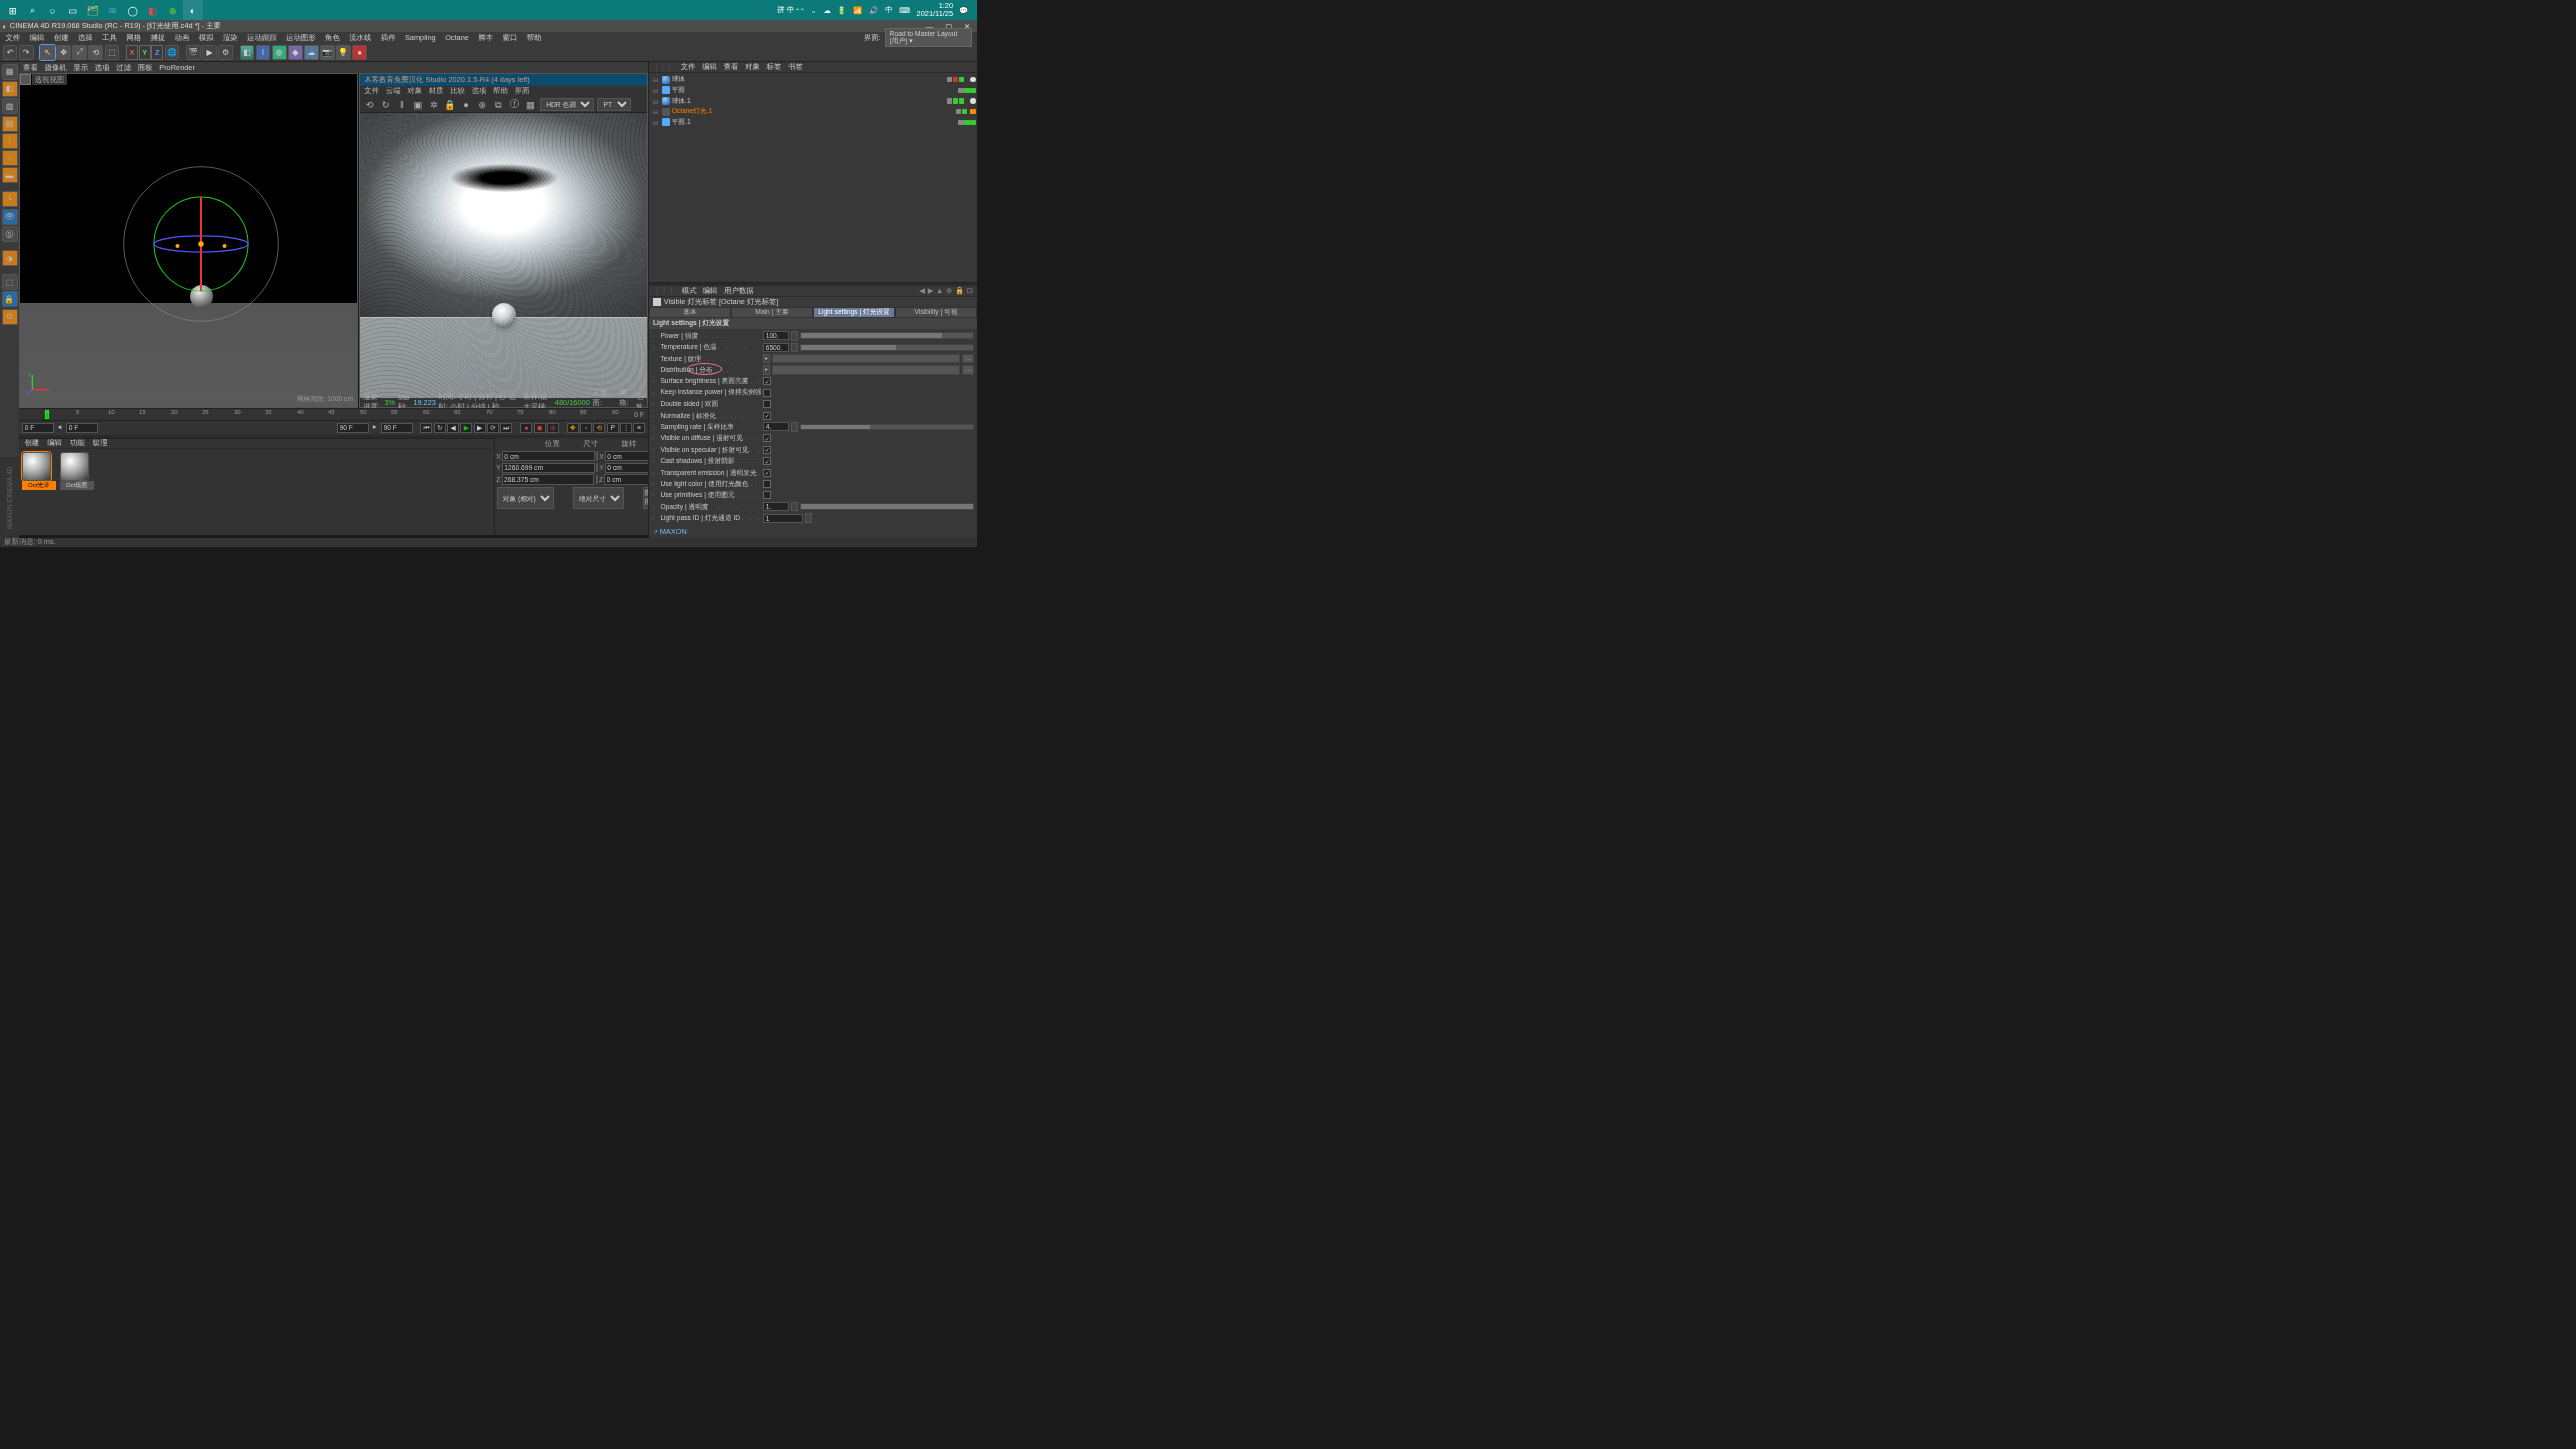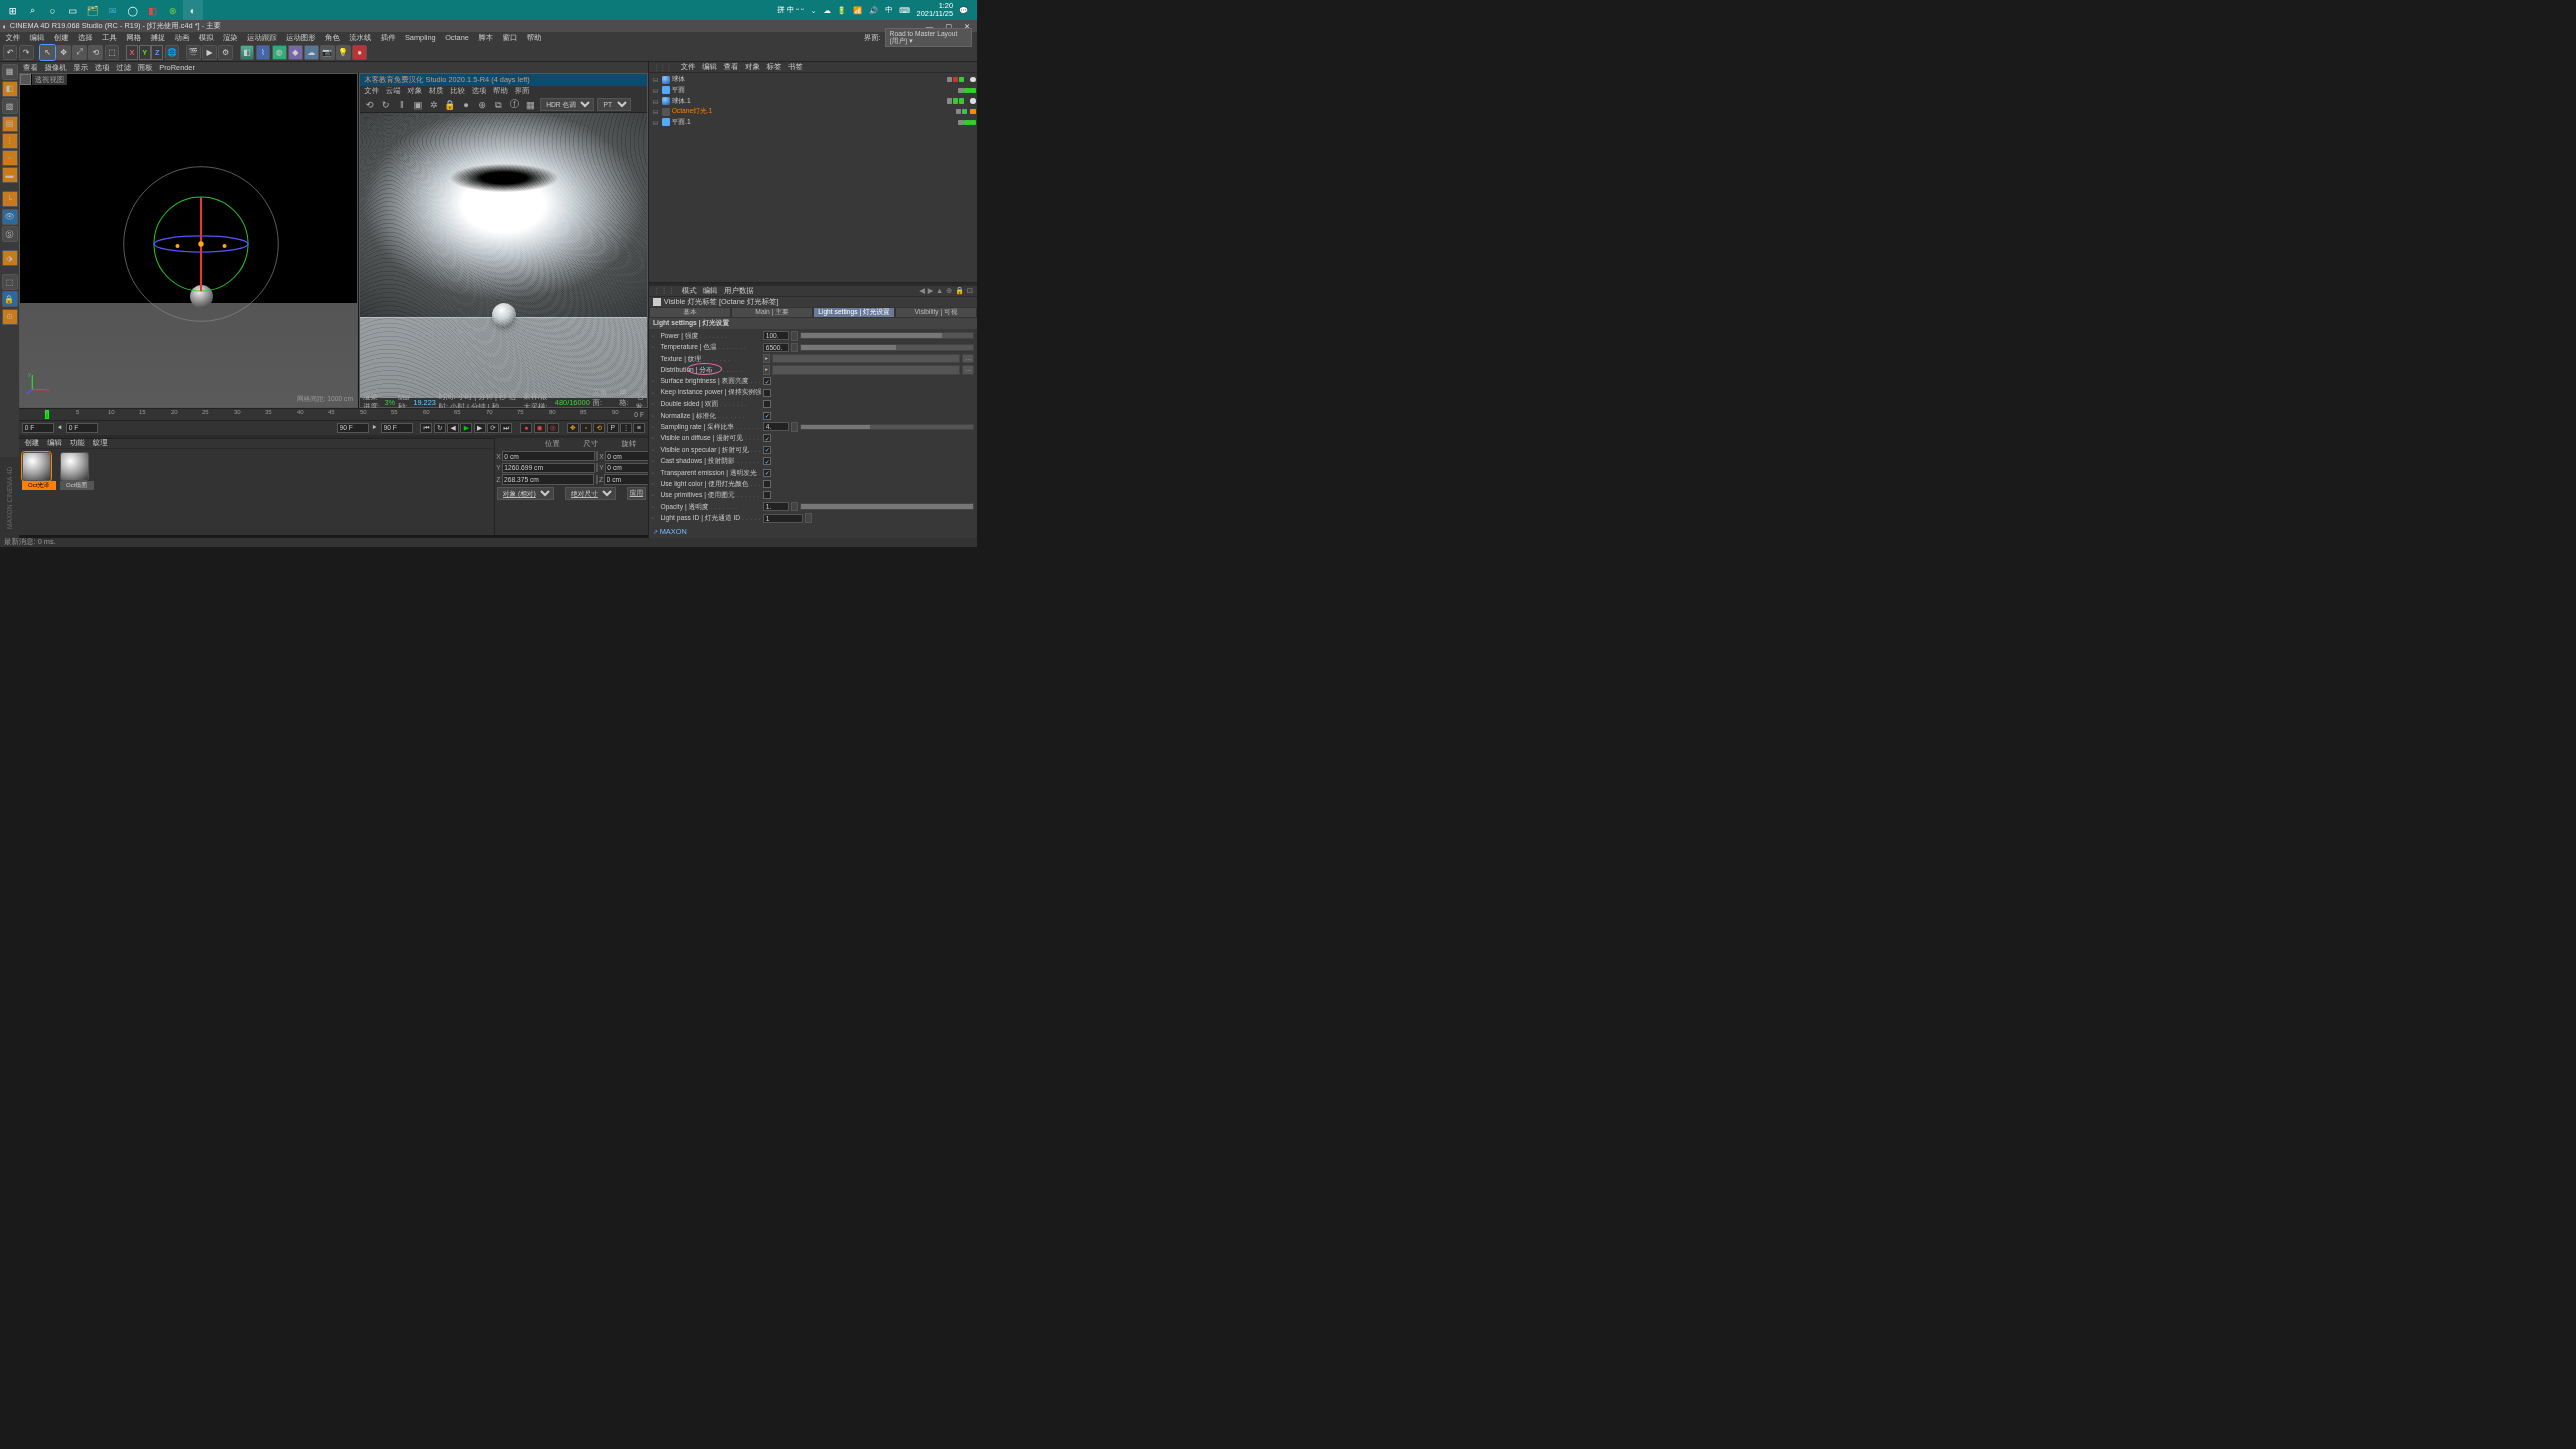--- a/index.html
+++ b/index.html
@@ -95,21 +95,21 @@
 .matslot .nm.plain{background:#555;color:#ccc;}
 
 
 .coordpanel { width:154px; background:#333; border-left:0.7px solid #222; }
 .coordhdr { display:flex; font-size:6.7px; color:#aaa; padding:1.3px 0; }
 .coordhdr div{flex:1;text-align:center;}
 .coordrow { display:flex; align-items:center; padding:0.7px 1.3px; gap:1.3px;}
 .coordrow .lbl{width:8px;color:#999;font-size:6.7px;text-align:center;}
 .coordrow input{flex:1;background:#222;border:0.7px solid #555;color:#ccc;font-size:6.7px;padding:0.7px 1.3px;}
 .coordrow .sp{width:6.7px;background:#444;border:0.7px solid #555;height:9.4px;}
-.coordbot { display:flex; gap:11px; padding:2px;text-decoration:underline; }
+.coordbot { display:flex; gap:19px; padding:2px; }
 .coordbot select,.coordbot button{flex:1;background:#444;border:0.7px solid #555;color:#ccc;font-size:6.7px;padding:0.7px;}
 
 
 .rightcol { width:329px; background:#383838; display:flex; flex-direction:column; border-left:0.7px solid #222; }
 .objmgr { height:221px; display:flex; flex-direction:column; border-bottom:0.7px solid #222;}
 .objmenu { height:10.7px; display:flex; gap:6.7px; padding:0 4px; align-items:center; color:#ccc; font-size:7.4px; border-bottom:0.7px solid #2a2a2a;}
 .objmenu .grip{color:#666;letter-spacing:-1.3px;margin-right:2.7px;}
 .objlist { flex:1; padding:1.3px; }
 .objrow { display:flex; align-items:center; height:10.7px; gap:2px; padding-left:2.7px;}
 .objrow .exp{width:6.7px;color:#888;font-size:6px;}

